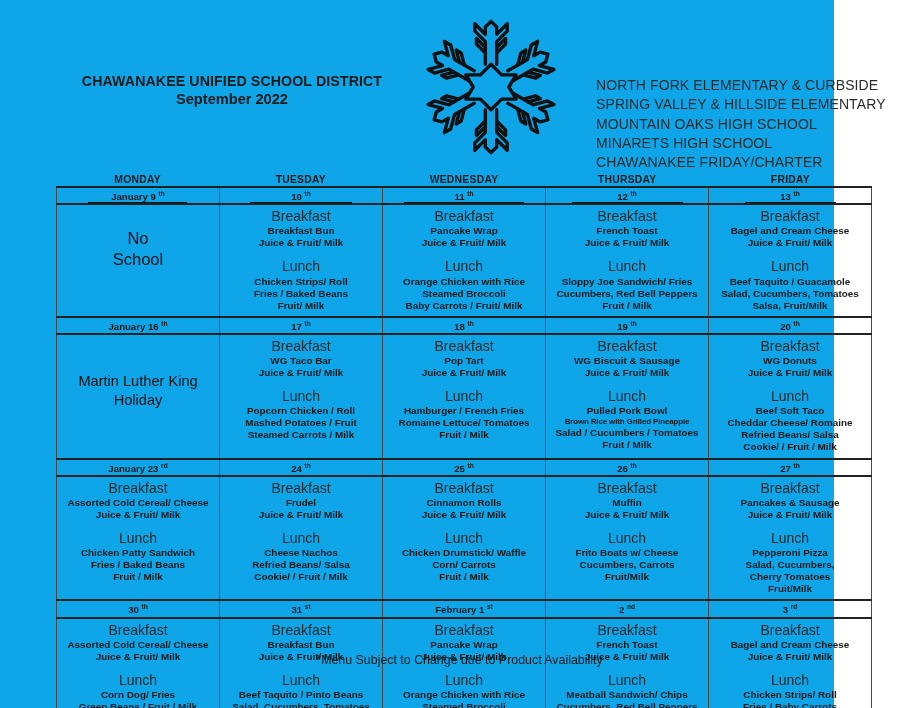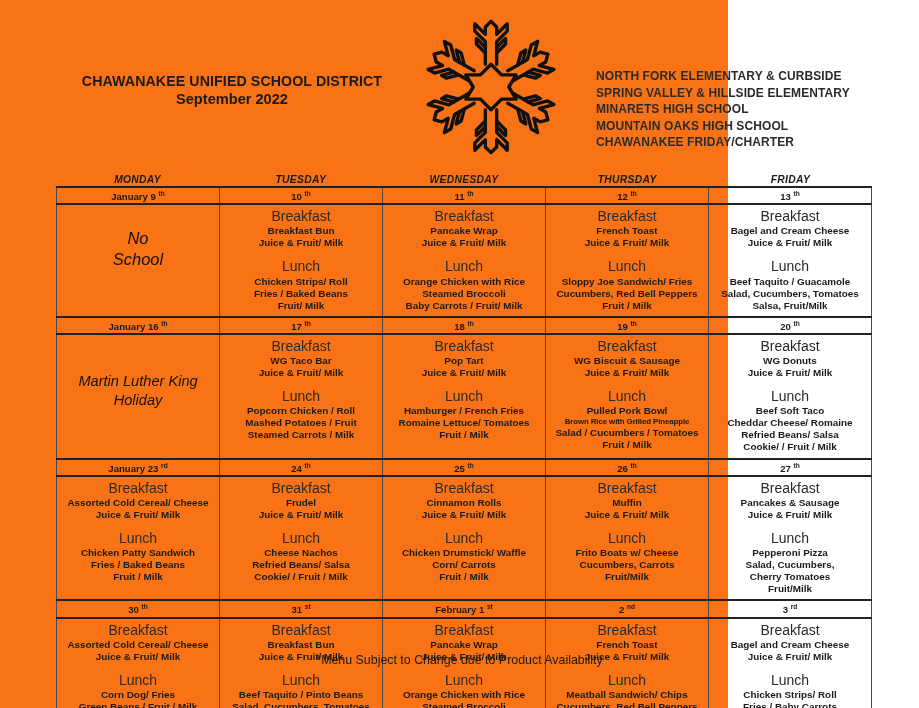--- a/index.html
+++ b/index.html
@@ -6,22 +6,22 @@
   html, body {
     margin: 0; padding: 0;
     width: 919px; height: 708px;
     background: #ffffff;
     font-family: "Liberation Sans", sans-serif;
     color: #1a1a1a;
     overflow: hidden;
   }
   #page {
     position: relative;
-    width: 728px; height: 708px;
-    background: #f97316;
+    width: 834px; height: 708px;
+    background: #0ea5e9;
   }
 
   
   .header {
     position: absolute;
     top: 0; left: 0;
     width: 919px; height: 172px;
   }
   .hdr-left {
     position: absolute;
@@ -37,49 +37,47 @@
 
   .hdr-logo {
     position: absolute;
     left: 408px; top: 6px;
     width: 166px; height: 162px;
   }
   .hdr-logo svg { display: block; width: 100%; height: 100%; }
 
   .hdr-right {
     position: absolute;
-    left: 596px; top: 68px;
+    left: 596px; top: 76px;
     line-height: 1.38;
-    font-size: 12px;
+    font-size: 14px;
     color: #2b2b2b;
     letter-spacing: .1px;
-    font-weight: bold;
   }
   .hdr-right div { white-space: nowrap; }
 
   
   .daystrip {
     position: absolute;
     left: 56px; top: 174px;
     width: 816px;
     display: flex;
   }
   .daystrip .dcell {
     flex: 1 1 0;
     text-align: center;
     font-size: 10.3px;
     font-weight: bold;
     letter-spacing: .3px;
     padding-bottom: 1px;
   }
   .daystrip .dcell span {
     border-bottom: 1.6px solid #111;
-    padding: 0 26px 1px 26px;
+    padding: 0 26px 17px 26px;
     display: inline-block;
-    font-style: italic;
   }
 
   
   .menu-table {
     position: absolute;
     left: 56px; top: 186px;
     width: 816px;
     border-collapse: collapse;
     table-layout: fixed;
   }
@@ -122,21 +120,20 @@
     font-size: 7.9px;
     letter-spacing: -.1px;
   }
   .meal .gap { height: 9px; }
 
   .noschool, .holiday {
     text-align: center;
     font-weight: normal;
     color: #111;
     line-height: 1.28;
-    font-style: italic;
   }
   .noschool { font-size: 16.5px; padding-top: 20px; }
   .holiday  { font-size: 14.6px; padding-top: 34px; }
 
   tr.blankrow td { height: 13px; }
   tr.blankrow.thick td { border-top: 2px solid #222; }
 
   
   .footer-note {
     position: absolute;
@@ -196,22 +193,22 @@
             <path d="M93 58 L82 47 L82 40 L93 51"></path>
             <path d="M107 58 L118 47 L118 40 L107 51"></path>
           </g>
         </g>
       </svg>
     </div>
 
     <div class="hdr-right">
       <div>NORTH FORK ELEMENTARY &amp; CURBSIDE</div>
       <div>SPRING VALLEY &amp; HILLSIDE ELEMENTARY</div>
+      <div>MOUNTAIN OAKS HIGH SCHOOL</div>
       <div>MINARETS HIGH SCHOOL</div>
-      <div>MOUNTAIN OAKS HIGH SCHOOL</div>
       <div>CHAWANAKEE FRIDAY/CHARTER</div>
     </div>
   </div>
 
   <div class="daystrip">
     <div class="dcell"><span>MONDAY</span></div>
     <div class="dcell"><span>TUESDAY</span></div>
     <div class="dcell"><span>WEDNESDAY</span></div>
     <div class="dcell"><span>THURSDAY</span></div>
     <div class="dcell"><span>FRIDAY</span></div>

